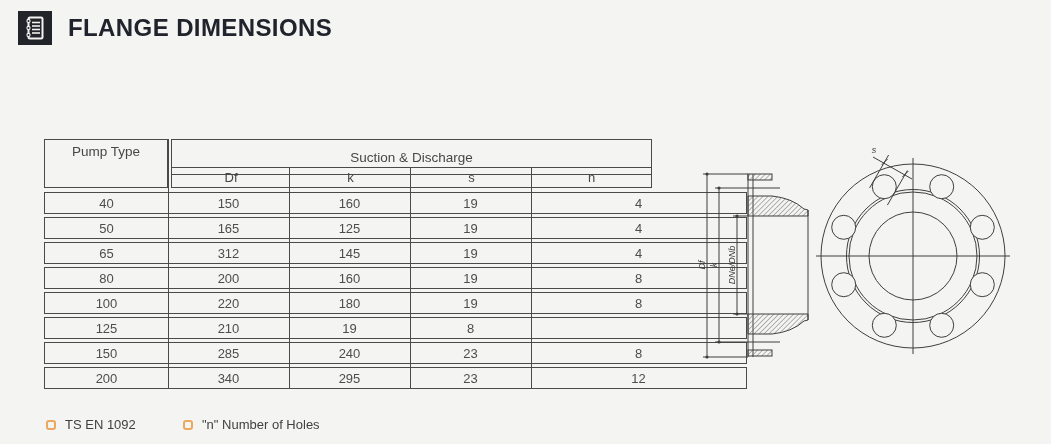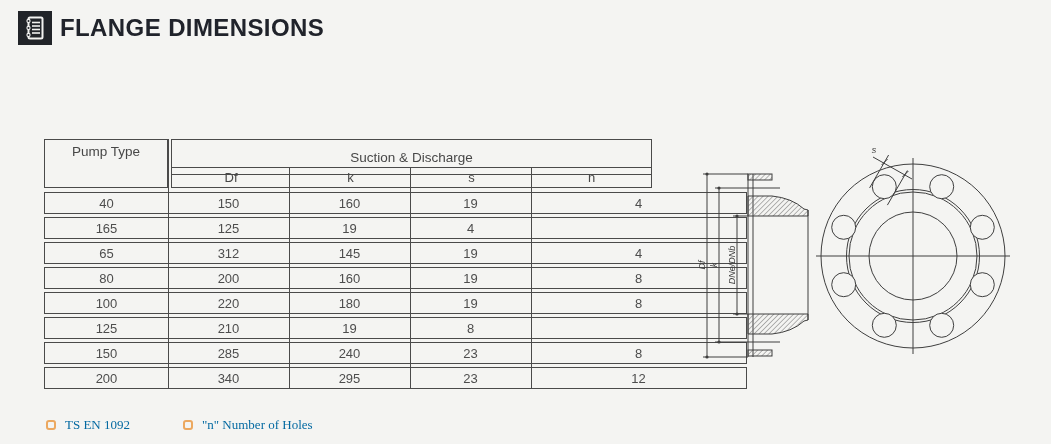--- a/index.html
+++ b/index.html
@@ -8,21 +8,21 @@
     background: #f4f4f2;
     font-family: "Liberation Sans", sans-serif;
     position: relative;
     overflow: hidden;
     color: #474747;
   }
 
   
   .app-header {
     position: absolute; left: 18px; top: 11px;
-    display: flex; align-items: flex-start; gap: 8px;
+    display: flex; align-items: flex-start; gap: 16px;
   }
   .icon-box {
     width: 34px; height: 34px; background: #212429;
     display: flex; align-items: center; justify-content: center;
     flex: 0 0 auto;
   }
   .page-title {
     font-size: 24px; font-weight: bold; color: #20232b;
     letter-spacing: 0.4px; line-height: 34px; white-space: nowrap;
   }
@@ -66,21 +66,21 @@
   .vline { position: absolute; width: 1px; background: #4a4a4a; }
   #v1 { left: 124px; top: 0;    height: 250px; }
   #v2 { left: 245px; top: 28px; height: 222px; }
   #v3 { left: 366px; top: 28px; height: 222px; }
   #v4 { left: 487px; top: 28px; height: 222px; }
 
   
   .note {
     position: absolute; top: 417px;
     display: flex; align-items: center; gap: 9px;
-    font-size: 13px; color: #0369a1; font-family: Liberation Serif, serif;
+    font-size: 13px; color: #404040;
   }
   #note-standard { left: 46px; }
   #note-holes    { left: 183px; }
   .bullet {
     width: 10px; height: 10px; box-sizing: border-box;
     border: 2px solid #eca85f; border-radius: 3px;
     flex: 0 0 auto;
   }
 
   
@@ -118,20 +118,21 @@
   </div>
 
   <div class="tbox data-row" style="top:53px">
     <div>40</div>
     <div>150</div>
     <div>160</div>
     <div>19</div>
     <div>4</div>
   </div>
   <div class="tbox data-row" style="top:78px">
+    <div>50</div>
     <div>165</div>
     <div>125</div>
     <div>19</div>
     <div>4</div>
   </div>
   <div class="tbox data-row" style="top:103px">
     <div>65</div>
     <div>312</div>
     <div>145</div>
     <div>19</div>

